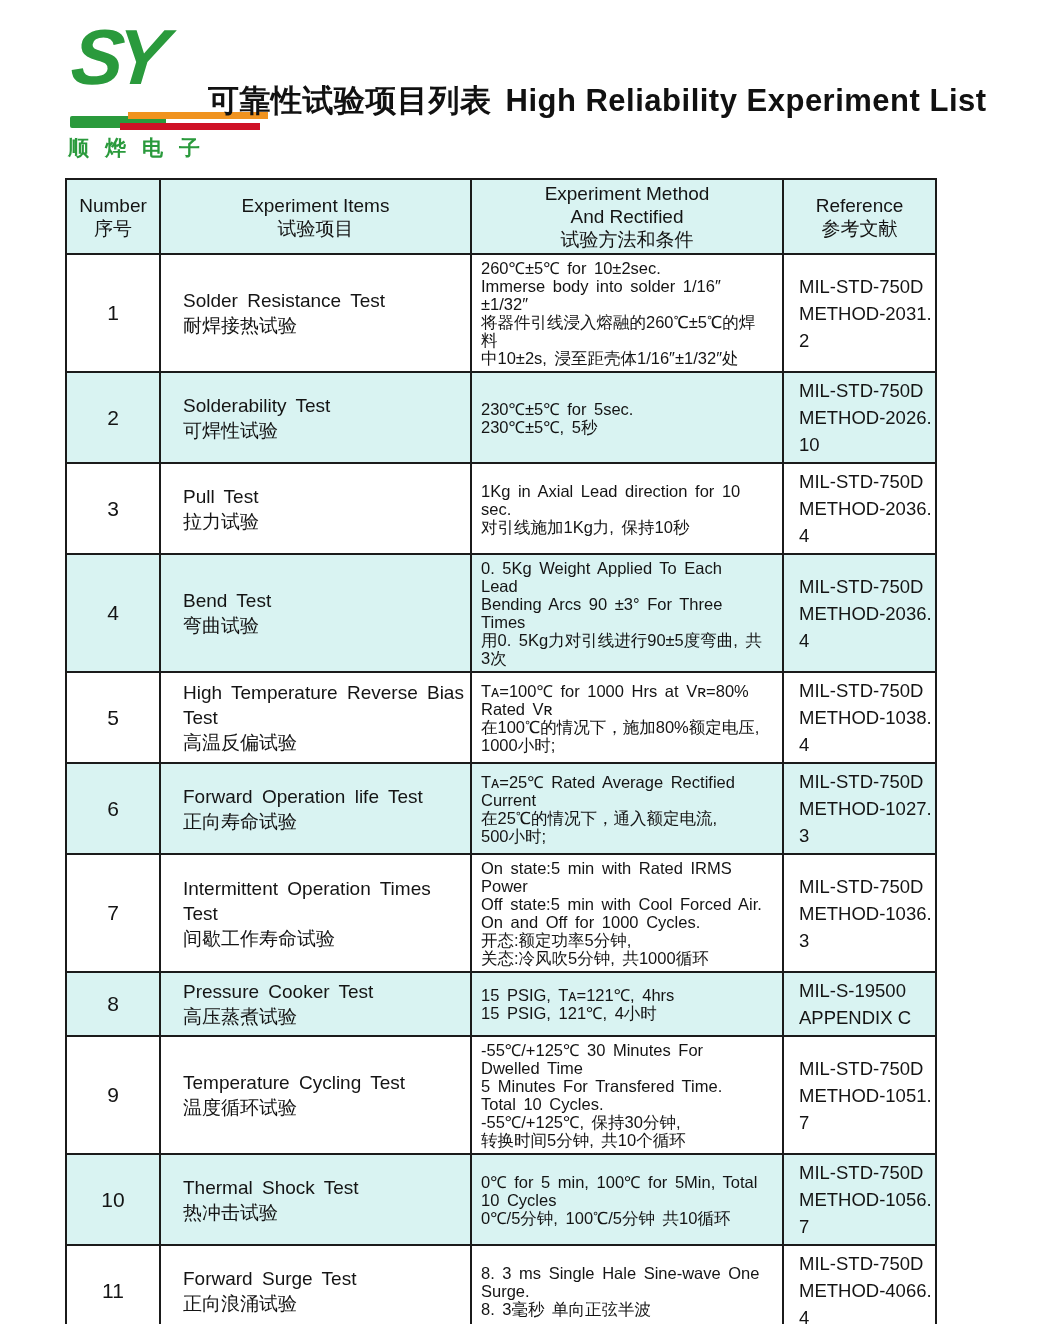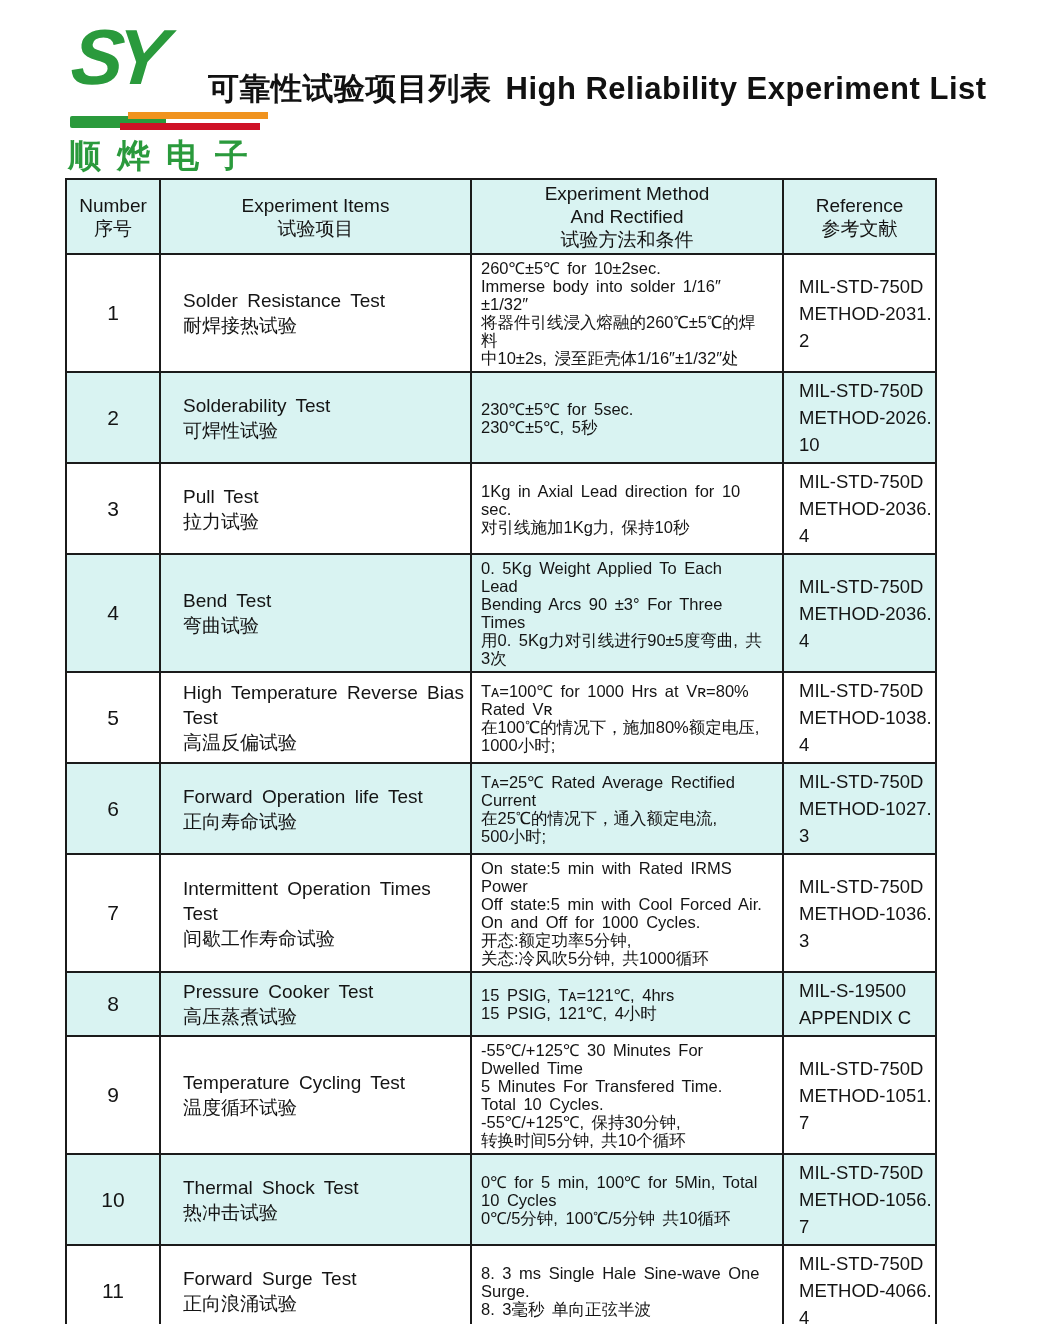--- a/index.html
+++ b/index.html
@@ -19,26 +19,26 @@
     position: absolute; left: 14px; top: -4px;
     font-size: 78px; font-weight: 700; font-style: italic;
     letter-spacing: -8px; line-height: 1;
     transform: skewX(-6deg);
   }
   .sy-underbar { position: absolute; left: 12px; top: 94px; width: 96px; height: 12px; border-radius: 2px; }
   .stripe-orange { position: absolute; left: 70px; top: 90px; width: 140px; height: 7px; }
   .stripe-red    { position: absolute; left: 62px; top: 101px; width: 140px; height: 7px; }
   .company-cn {
     position: absolute; left: 10px; top: 112px;
-    font-size: 33px; font-weight: 700; letter-spacing: 16px; white-space: nowrap; font-family: Liberation Mono, monospace;
+    font-size: 21px; font-weight: 700; letter-spacing: 16px; white-space: nowrap; font-family: Liberation Mono, monospace;
   }
 
   
   .page-title {
-    position: absolute; left: 208px; top: 68px;
+    position: absolute; left: 208px; top: 80px;
     font-size: 31px; font-weight: 700; color: #111;
     white-space: nowrap; letter-spacing: 0.5px;
   }
   .page-title .t-cn { margin-right: 14px; }
 
   
   table.rel-table {
     position: absolute; left: 65px; top: 178px;
     width: 870px; border-collapse: collapse; table-layout: fixed;
     background: #fff;

